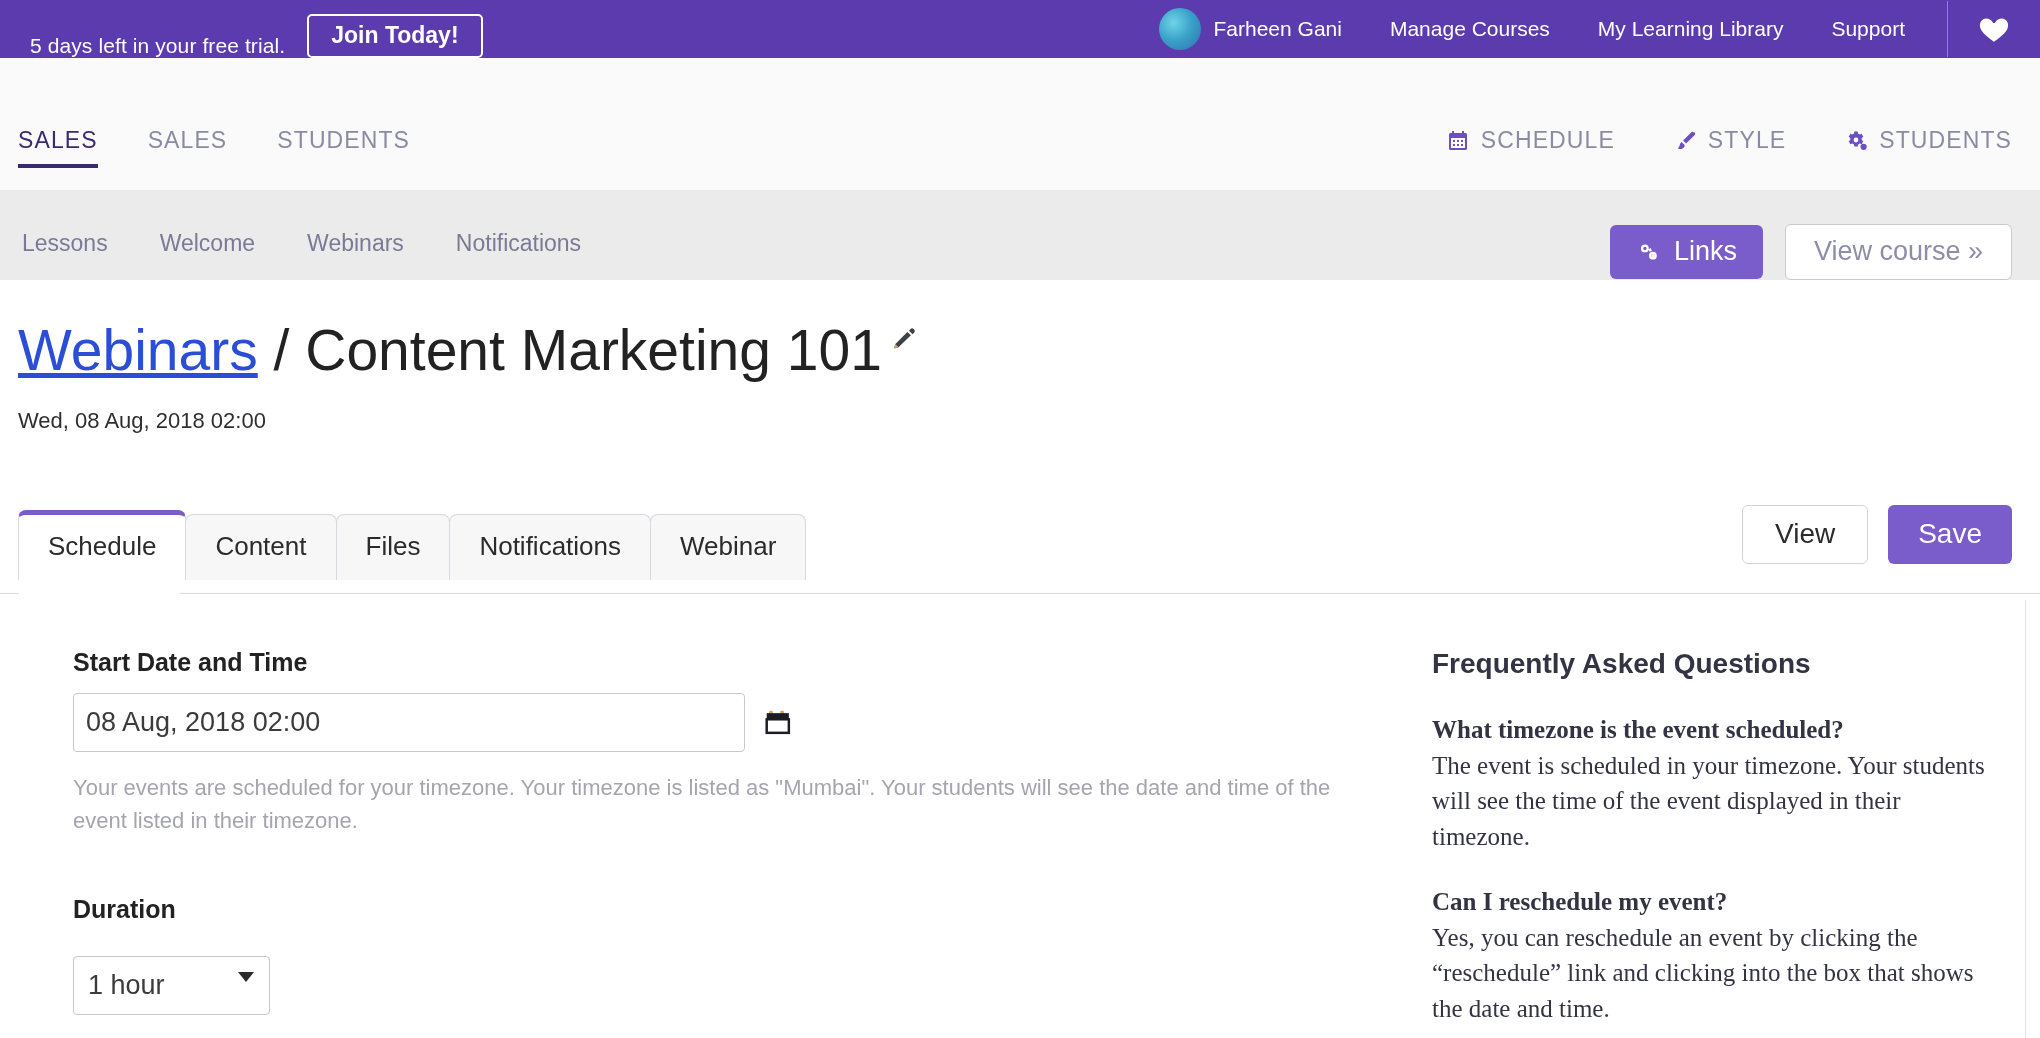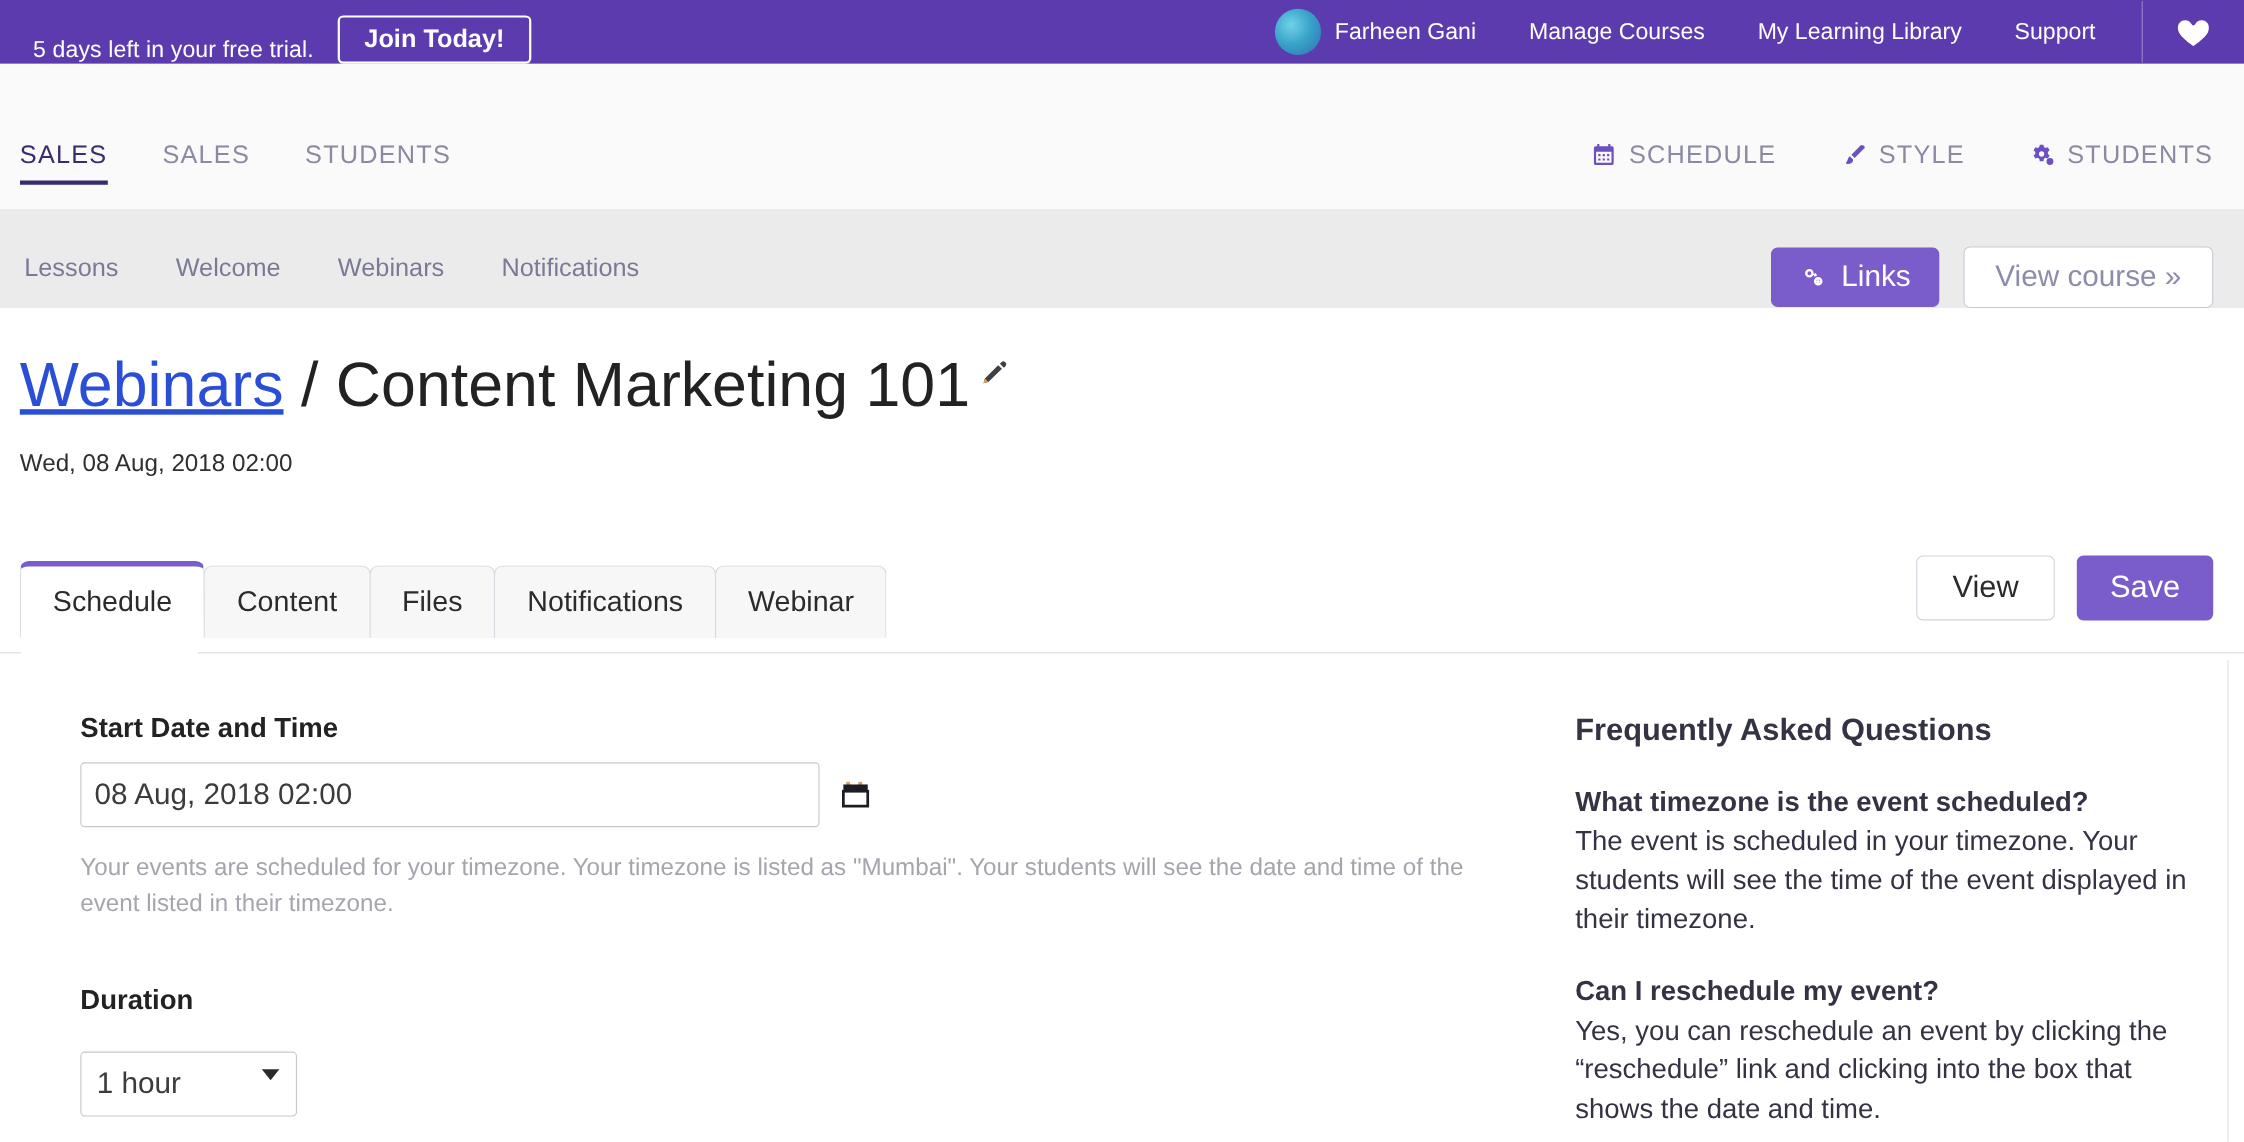--- a/index.html
+++ b/index.html
@@ -297,21 +297,21 @@
   .faqcol {
     position: absolute; top: 648px; left: 1432px;
     width: 560px;
   }
   .faq-title {
     font-size: 28px;
     font-weight: bold;
     color: #333344;
     margin-bottom: 32px;
   }
-  .faq-item { margin-bottom: 30px; }
+  .faq-item { margin-bottom: 30px; font-family: Liberation Serif, serif; }
   .faq-q {
     font-size: 25px;
     font-weight: bold;
     color: #333344;
     line-height: 1.42;
   }
   .faq-a {
     font-size: 25px;
     color: #333344;
     line-height: 1.42;

